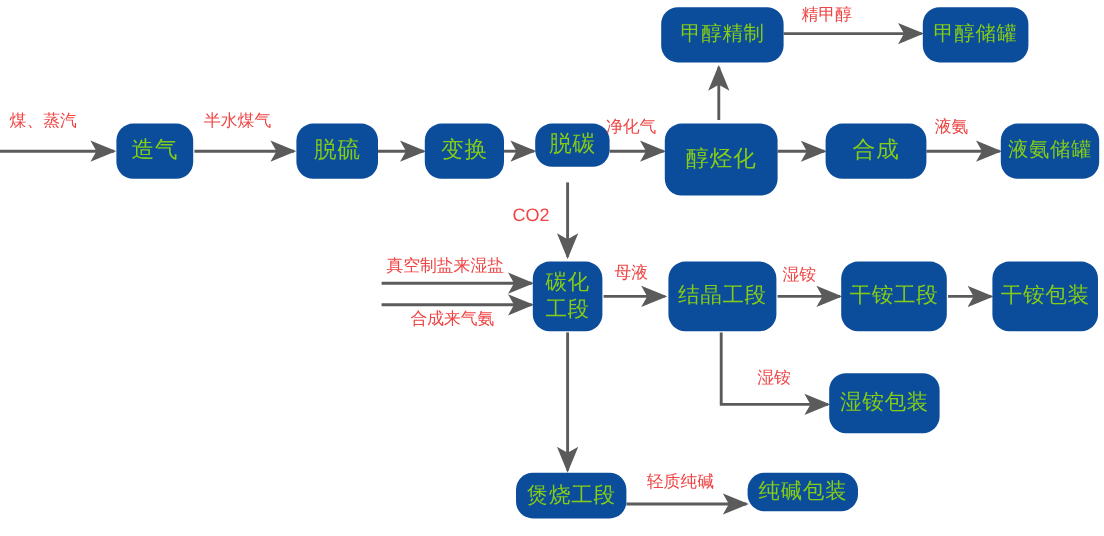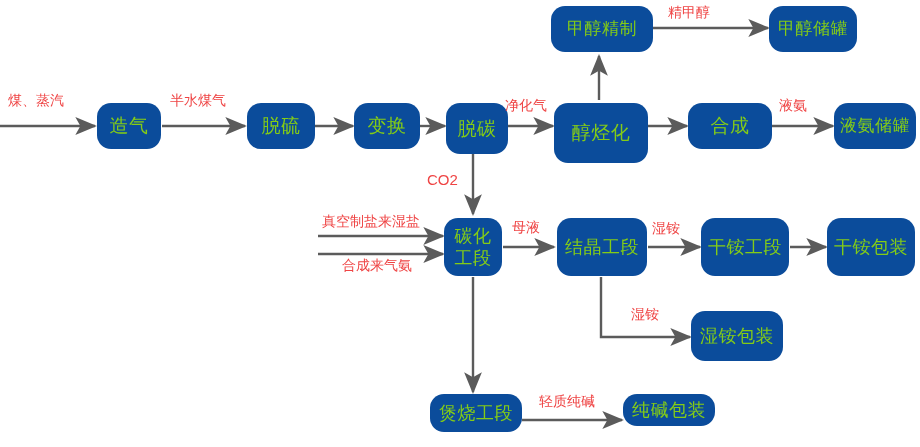--- a/index.html
+++ b/index.html
@@ -87,21 +87,21 @@
     <line class="wire" x1="473" y1="277" x2="473" y2="392" marker-end="url(#ah)"></line>
     <line class="wire" x1="522" y1="420" x2="622" y2="420" marker-end="url(#ah)"></line>
   </svg>
 
   <div class="node" style="left:97px;  top:103px; width:64px;  height:46px;">造气</div>
 
   <div class="node" style="left:247px; top:103px; width:68px;  height:46px;">脱硫</div>
 
   <div class="node" style="left:354px; top:103px; width:66px;  height:46px;">变换</div>
 
-  <div class="node" style="left:446px; top:103px; width:62px;  height:51px;">脱碳</div>
+  <div class="node" style="left:446px; top:103px; width:62px;  height:36px;">脱碳</div>
 
   <div class="node" style="left:554px; top:103px; width:94px;  height:60px;">醇烃化</div>
 
   <div class="node" style="left:834px; top:103px; width:82px;  height:46px; font-size:17px;">液氨储罐</div>
 
   <div class="node" style="left:688px; top:103px; width:84px;  height:46px;">合成</div>
 
   <div class="node" style="left:551px; top:6px;  width:102px; height:46px; font-size:17px;">甲醇精制</div>
 
   <div class="node" style="left:769px; top:6px;  width:88px;  height:46px; font-size:17px;">甲醇储罐</div>

